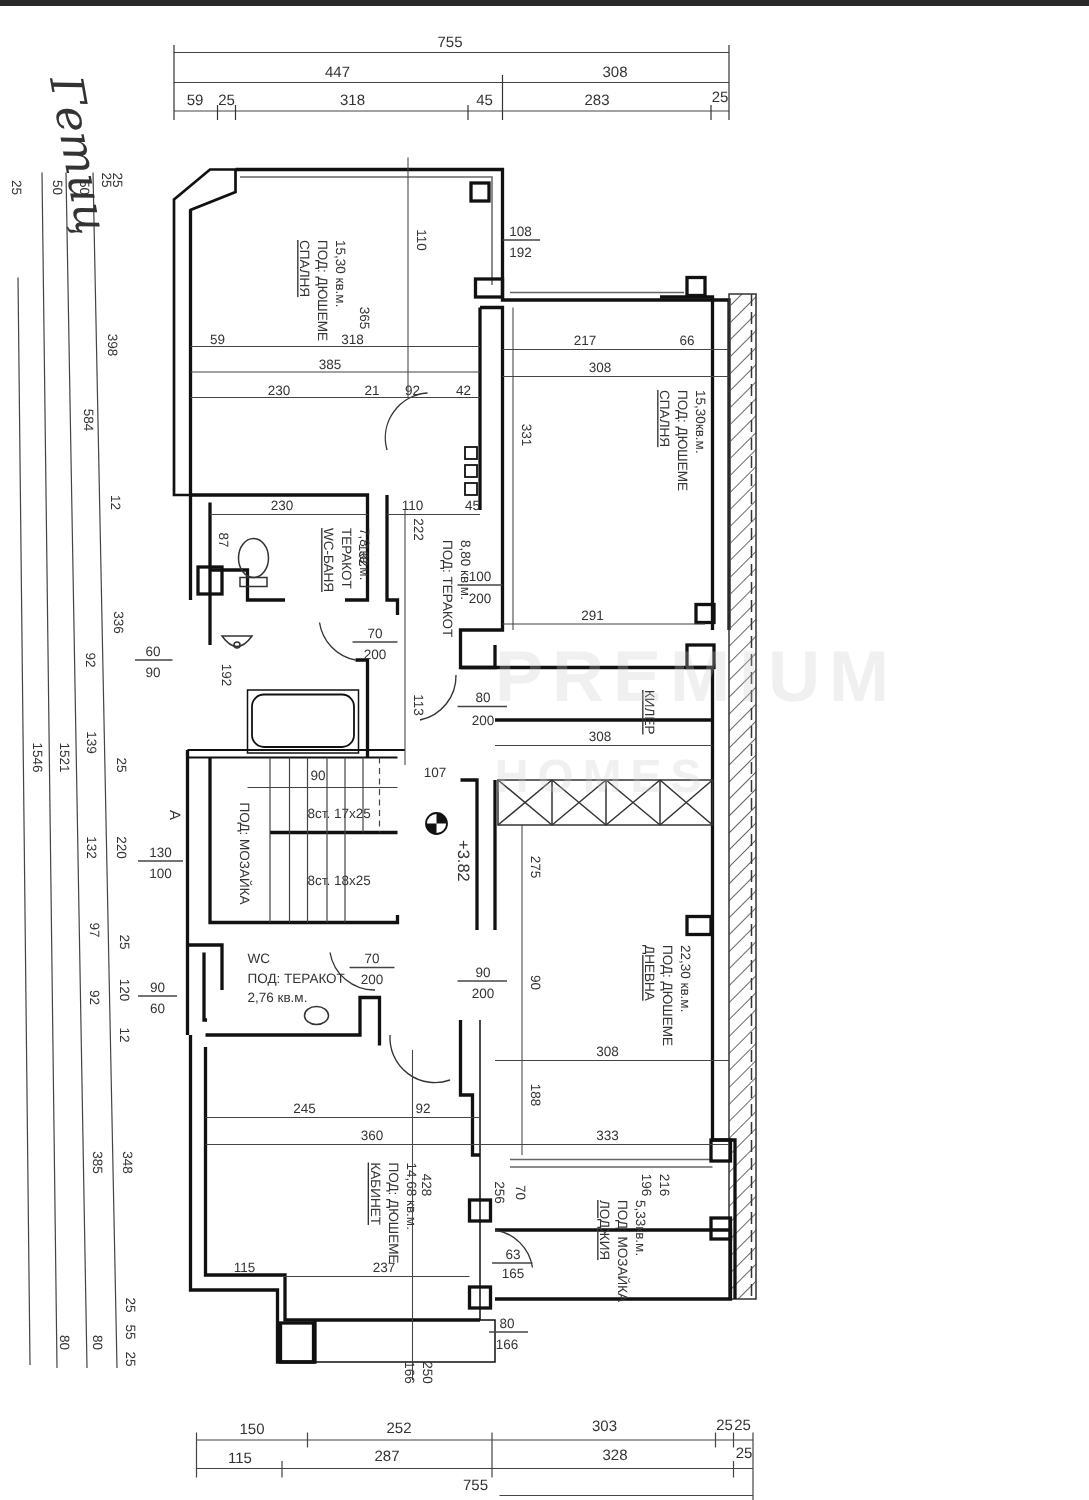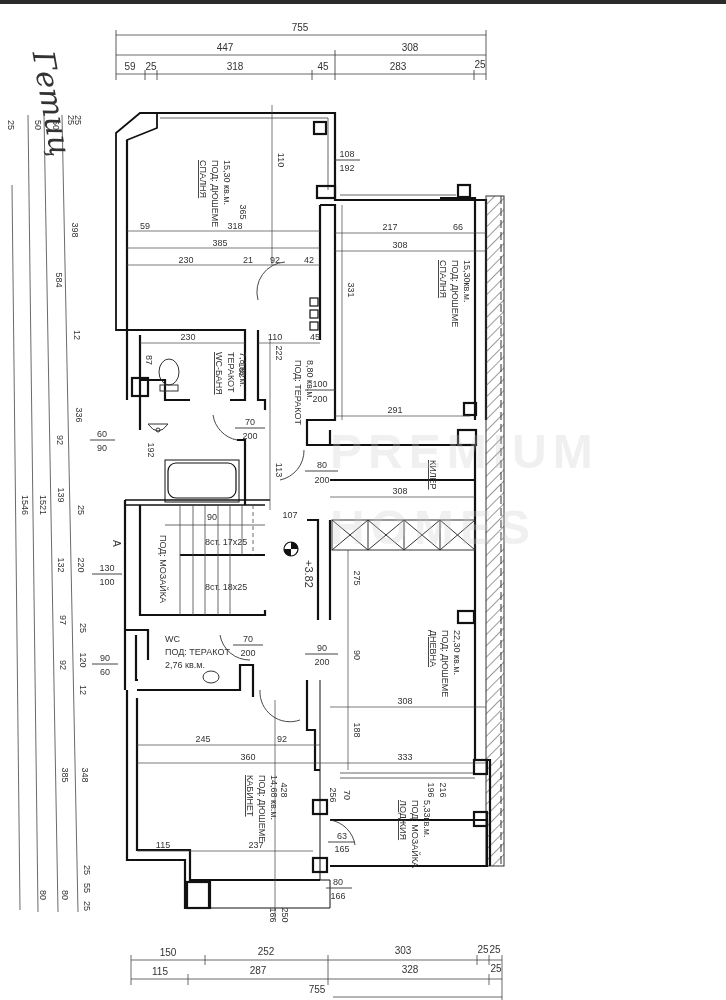--- a/index.html
+++ b/index.html
@@ -392,14 +392,14 @@
     <text x="330" y="795" transform="rotate(90 330 795)">256</text>
     <text x="344" y="795" transform="rotate(90 344 795)">70</text>
     <text x="148" y="450" transform="rotate(90 148 450)">192</text>
     <text x="146" y="360" transform="rotate(90 146 360)">87</text>
     <text x="239" y="370" transform="rotate(90 239 370)">132</text>
     <text x="212" y="520">90</text>
   </g>
 </svg>
 
 <div class="wm" style="left:330px;top:424px;font-size:48px;">PREMIUM</div>
-<div class="wm" style="left:330px;top:500px;font-size:48px;">HOMES</div>
+<div class="wm" style="left:330px;top:500px;font-size:31px;">HOMES</div>
 <div class="handwrite">Гетиц</div>
 
 </body></html>

